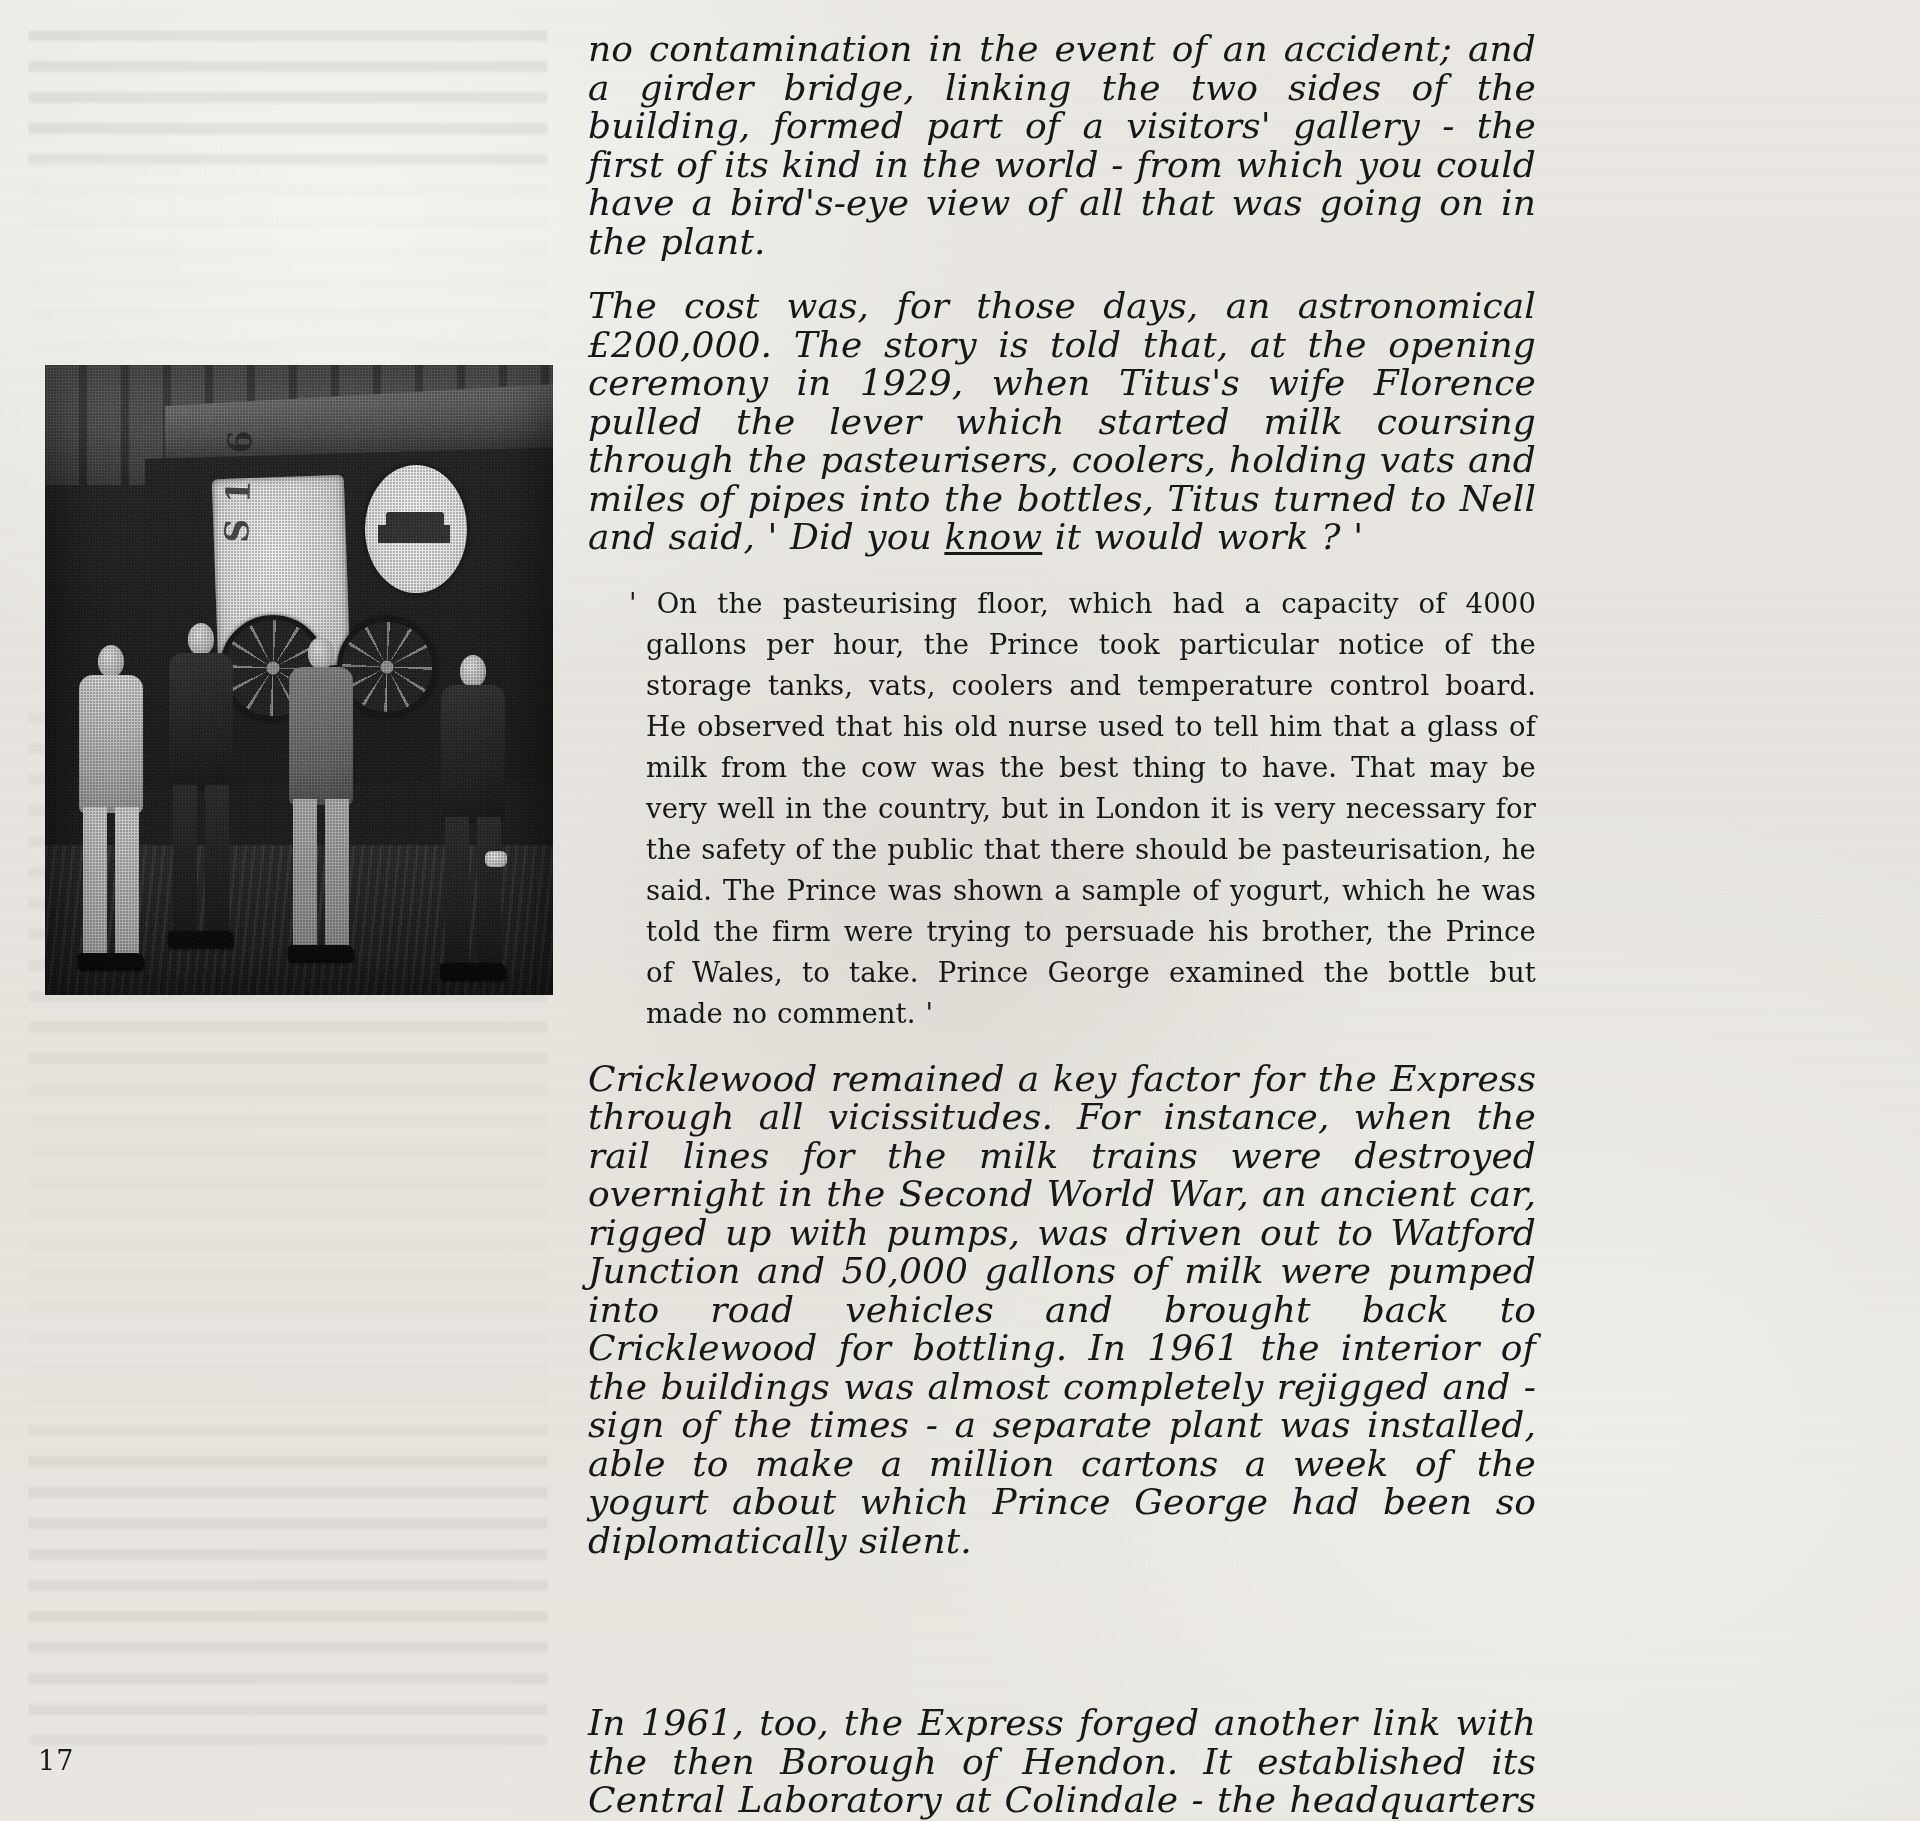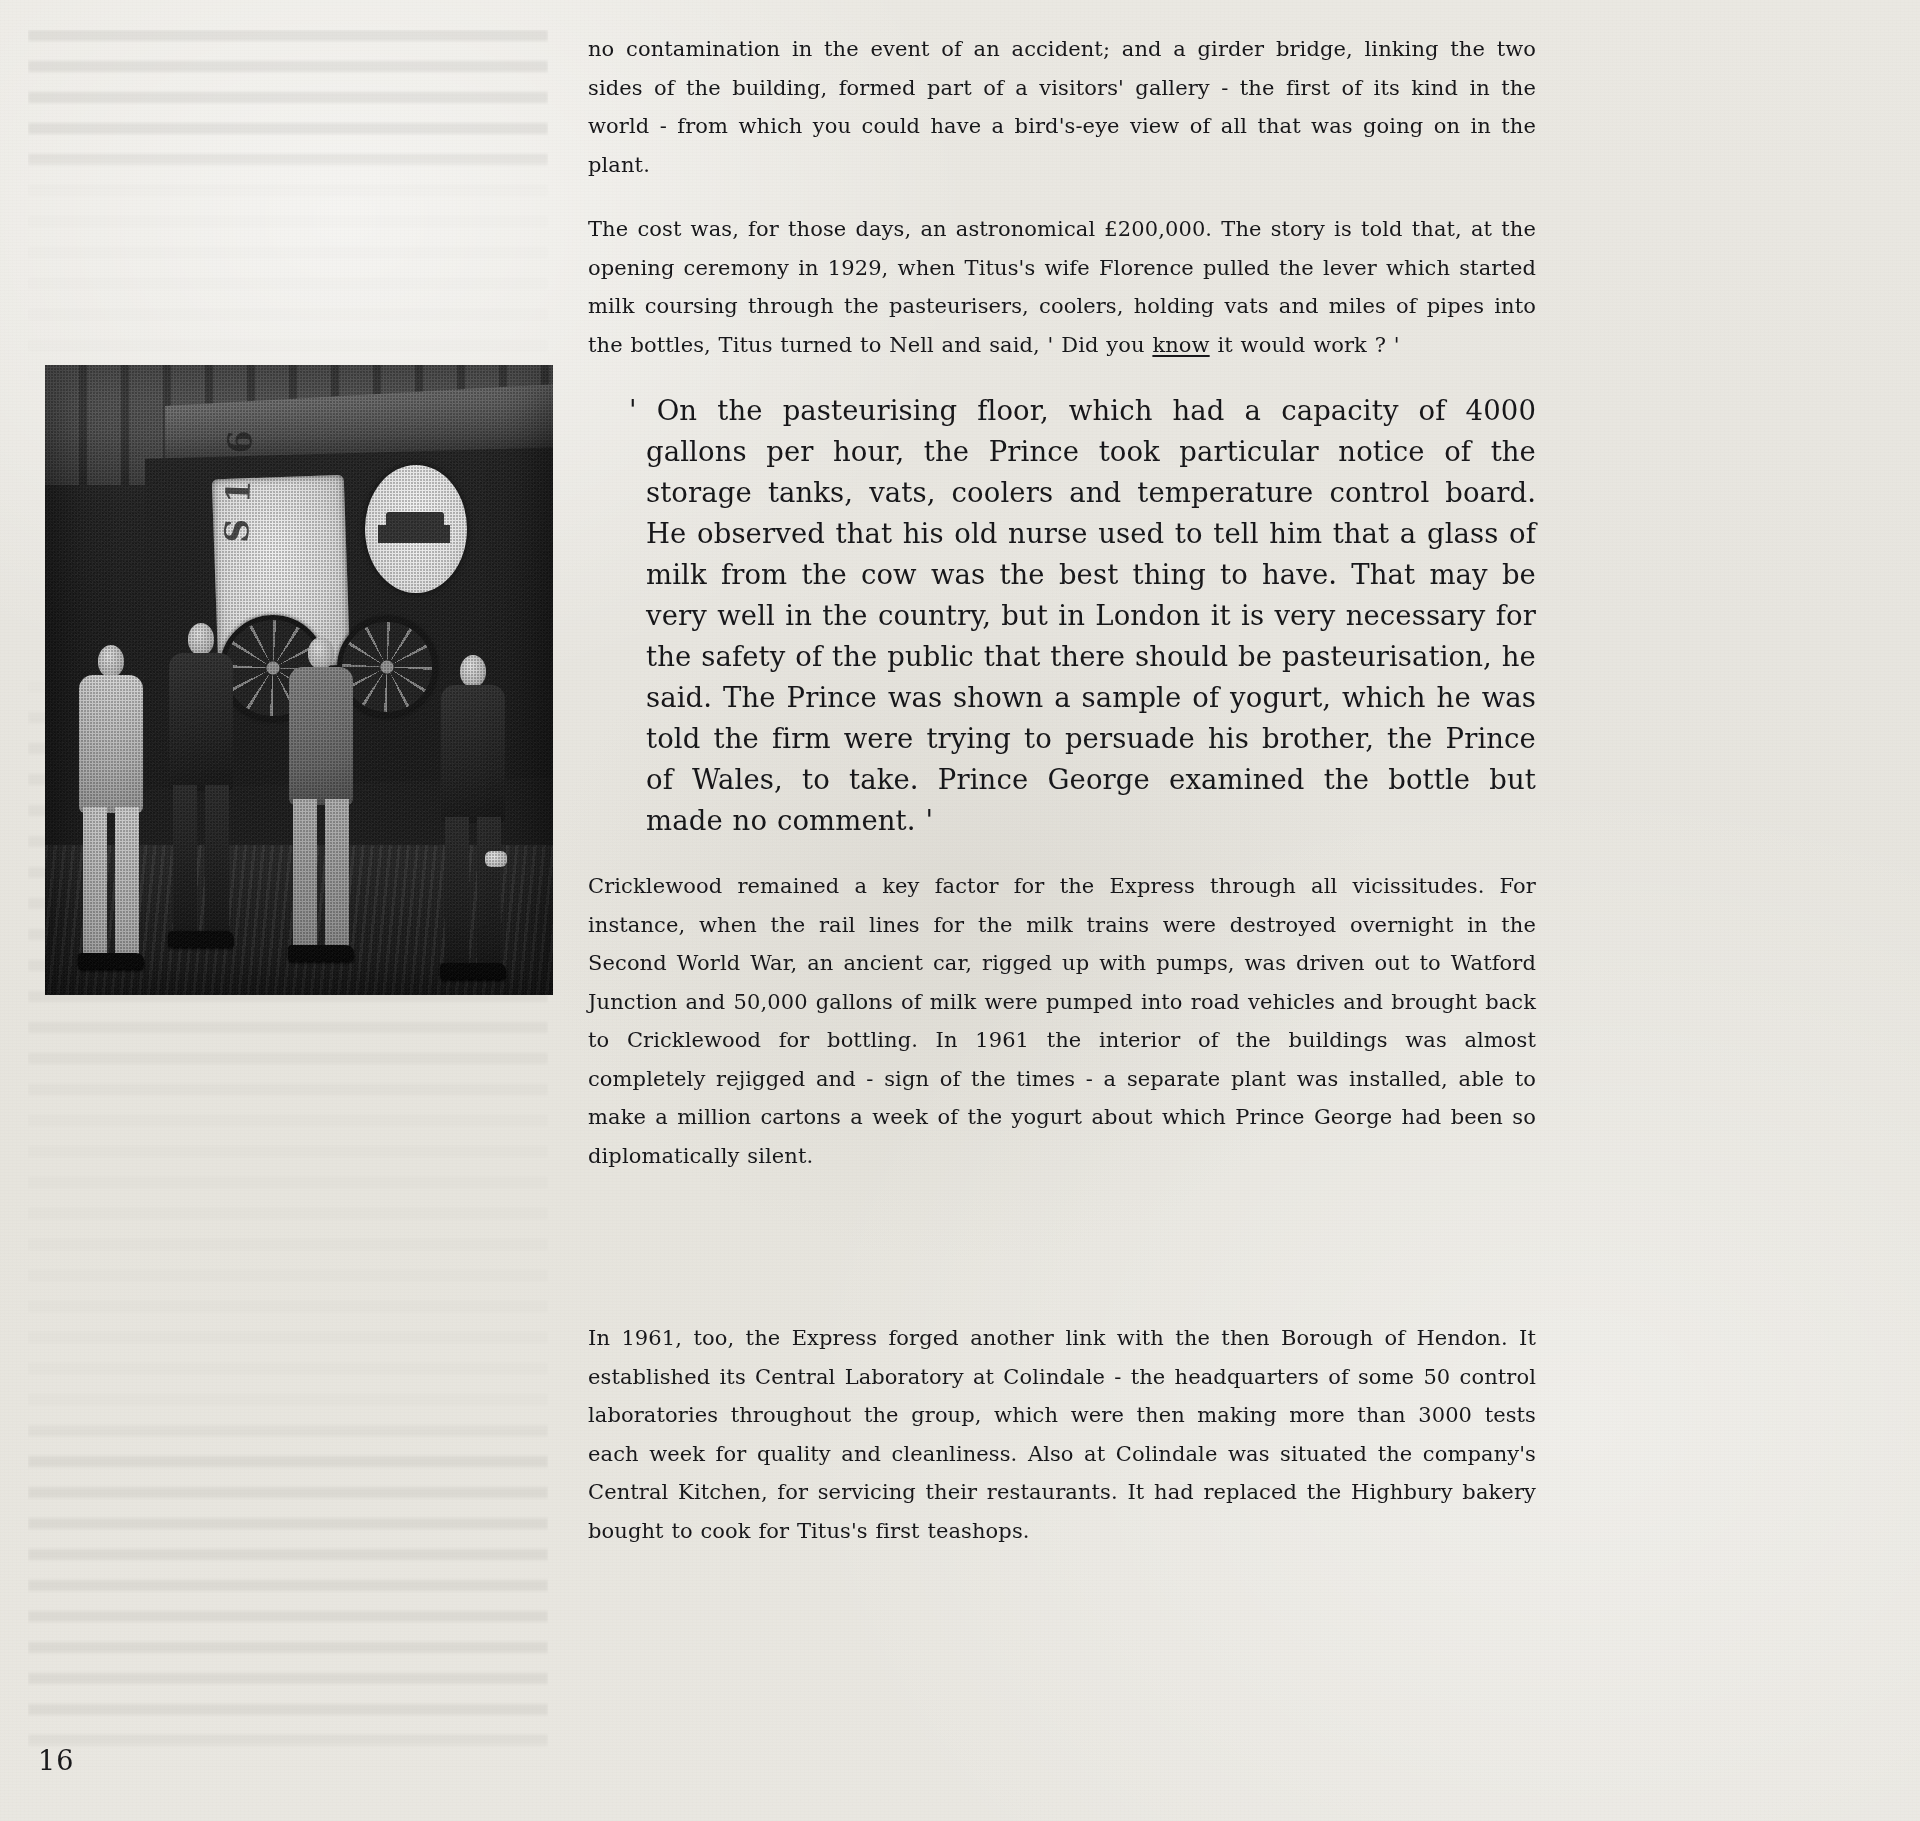--- a/index.html
+++ b/index.html
@@ -60,27 +60,28 @@
 
   
   .col-right {
     position: absolute;
     left: 588px;
     top: 30px;
     width: 948px;
   }
   p.body {
     margin: 0 0 26px 0;
-    font-size: 21px;
+    font-size: 36px;
     line-height: 38.5px;
     color: #17171a;
     text-align: justify;
     text-justify: inter-word;
     letter-spacing: 0.1px;
     word-spacing: 1px;
+    font-style: italic;
   }
   p.body:last-child { margin-bottom: 0; }
 
   blockquote.quote {
     margin: 0 0 26px 0;
     padding-left: 58px;
     font-size: 27.5px;
     line-height: 41px;
     color: #17171a;
     text-align: justify;
@@ -358,14 +359,14 @@
       <span class="q-hang">' On the pasteurising floor, which had a capacity of 4000 gallons per hour, the Prince took particular notice of the storage tanks, vats, coolers and temperature control board. He observed that his old nurse used to tell him that a glass of milk from the cow was the best thing to have. That may be very well in the country, but in London it is very necessary for the safety of the public that there should be pasteurisation, he said. The Prince was shown a sample of yogurt, which he was told the firm were trying to persuade his brother, the Prince of Wales, to take. Prince George examined the bottle but made no comment. '</span>
     </blockquote>
 
     <p class="body">Cricklewood remained a key factor for the Express through all vicissitudes. For instance, when the rail lines for the milk trains were destroyed overnight in the Second World War, an ancient car, rigged up with pumps, was driven out to Watford Junction and 50,000 gallons of milk were pumped into road vehicles and brought back to Cricklewood for bottling. In 1961 the interior of the buildings was almost completely rejigged and - sign of the times - a separate plant was installed, able to make a million cartons a week of the yogurt about which Prince George had been so diplomatically silent.</p>
 
     <div class="spacer-gap"></div>
 
     <p class="body">In 1961, too, the Express forged another link with the then Borough of Hendon. It established its Central Laboratory at Colindale - the headquarters of some 50 control laboratories throughout the group, which were then making more than 3000 tests each week for quality and cleanliness. Also at Colindale was situated the company's Central Kitchen, for servicing their restaurants. It had replaced the Highbury bakery bought to cook for Titus's first teashops.</p>
   </div>
 
-  <div id="folio">16</div>
+  <div id="folio">17</div>
 </div>
 
 </body></html>

